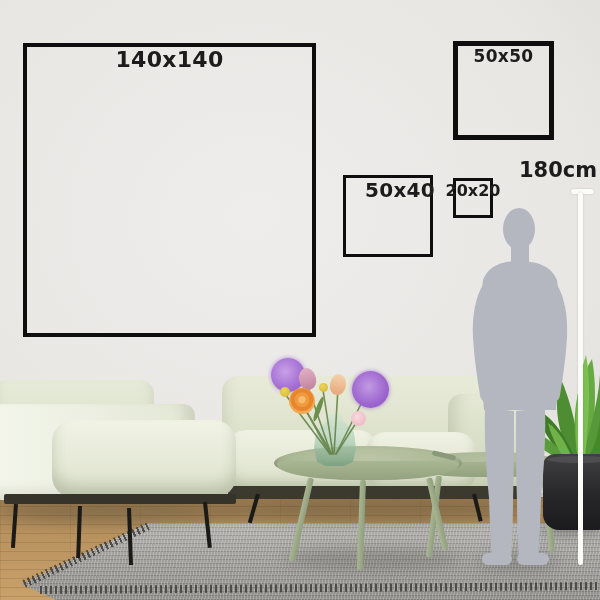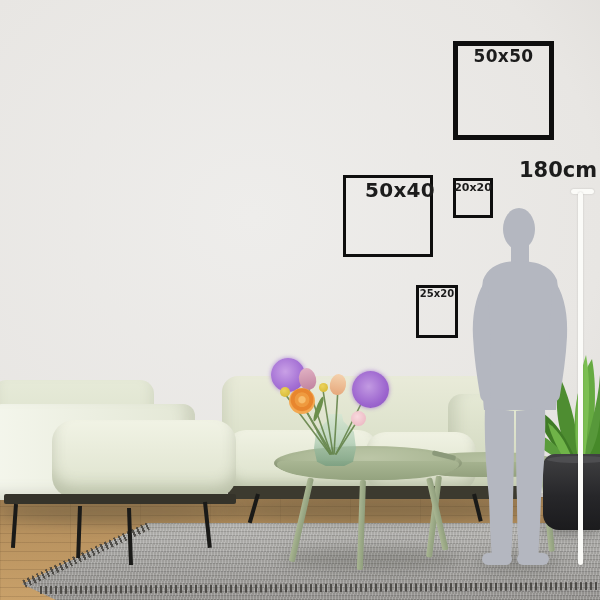--- a/index.html
+++ b/index.html
@@ -12,21 +12,21 @@
   
   .frame{
     position:absolute;box-sizing:border-box;border:3px solid #0e0e0e;
     display:flex;justify-content:center;
     color:#1c1c1c;font-weight:600;letter-spacing:.3px;
   }
   #f140  {left:23px;  top:43px;  width:293px;height:294px;border-width:4px;font-size:22px;}
   #f4050 {left:343px; top:44px;  width:84px; height:91px; align-items:flex-end;padding-bottom:13px;font-size:18px;}
   #f5050 {left:453px; top:41px;  width:101px;height:99px; border-width:5px;font-size:17px;}
   #f5040 {left:343px; top:175px; width:90px; height:82px; font-size:20px;padding-left:24px;}
-  #f2020 {left:453px; top:178px; width:40px; height:40px; font-size:11px;letter-spacing:0;}
+  #f2020 {left:453px; top:178px; width:40px; height:40px; font-size:16px;letter-spacing:0;}
   #f3030 {left:343px; top:278px; width:60px; height:59px; font-size:16px;}
   #f2520 {left:416px; top:285px; width:42px; height:53px; font-size:10px;letter-spacing:0;}
   
   #height-label{left:516px;top:158px;width:84px;text-align:center;font-size:21px;font-weight:600;color:#1c1c1c;z-index:40;}
   #measure-line{left:578px;top:192px;width:5px;height:373px;background:#fbfbf8;border-radius:3px;z-index:40;box-shadow:0 0 2px rgba(0,0,0,.18);}
   #measure-cap{left:571px;top:189px;width:23px;height:5px;background:#fbfbf8;border-radius:3px;z-index:40;box-shadow:0 0 2px rgba(0,0,0,.18);}
   
   #baseboard{left:0;top:493px;width:600px;height:5px;background:rgba(110,100,85,.25);z-index:2;}
   #floor{
     left:0;top:497px;width:600px;height:103px;z-index:2;
@@ -108,31 +108,31 @@
   
   #person{left:470px;top:205px;z-index:20;}
   
   .frame span{pointer-events:none;}
 </style>
 </head>
 <body>
 
 <div id="stage">
 
+  <div class="frame" id="f140">
+      <span>140x140</span>
+    </div>
   <div class="frame" id="f5050">
       <span>50x50</span>
     </div>
   <div class="frame" id="f5040">
       <span>50x40</span>
     </div>
   <div class="frame" id="f2020">
       <span>20x20</span>
-    </div>
-  <div class="frame" id="f2520">
-      <span>25x20</span>
     </div>
 
   <div class="abs" id="height-label">180cm</div>
   <div class="abs" id="measure-cap"></div>
   <div class="abs" id="measure-line"></div>
 
   <div class="abs" id="baseboard"></div>
   <div class="abs" id="floor"></div>
   <div class="abs" id="rug"></div>
   <div class="abs fringe" id="fringe-bottom"></div>

